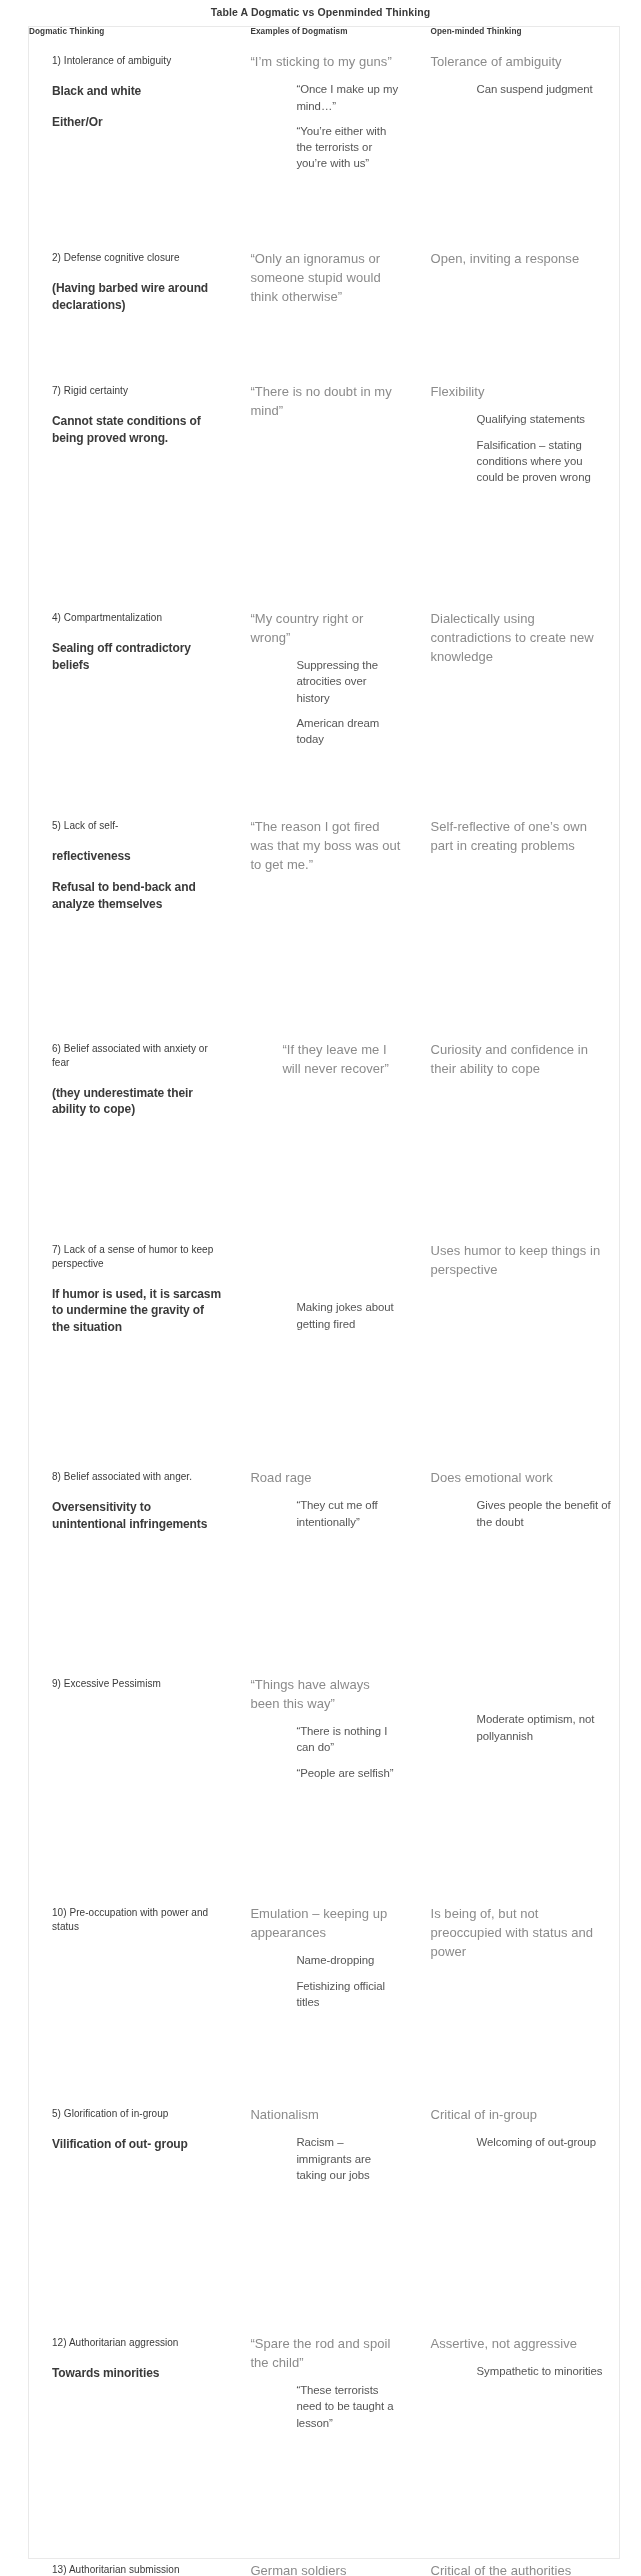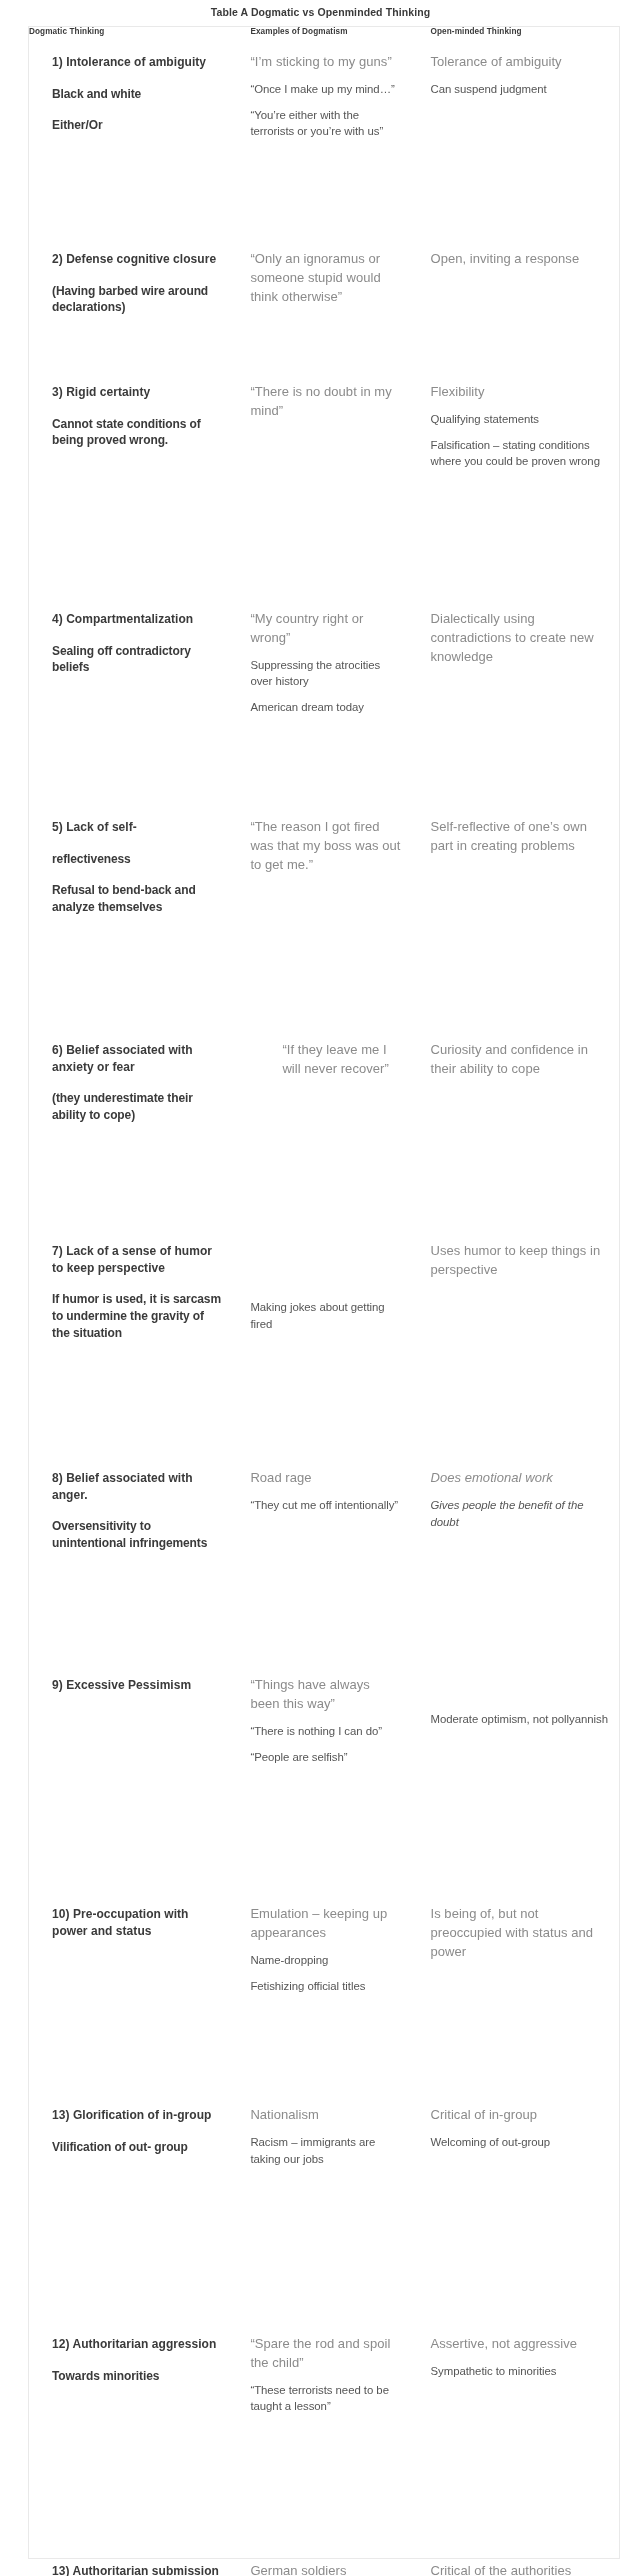--- a/index.html
+++ b/index.html
@@ -69,22 +69,22 @@
     padding-top: 0;
     padding-bottom: 0;
   }
   tbody tr.data-row > td.col2 { padding-left: 17.4px; padding-right: 13px; }
   tbody tr.data-row > td.col3 { padding-left: 16.5px; padding-right: 9.2px; }
 
   .cell-inner { position: relative; }
 
   
   .lbl {
-    font-size: 12px;
-    font-weight: bold;
+    font-size: 10px;
+    font-weight: normal;
     color: #3a3a3a;
     line-height: 1.38;
     letter-spacing: 0.05px;
   }
 
   
   .big-bold {
     font-size: 12px;
     font-weight: bold;
     color: #3a3a3a;
@@ -101,20 +101,21 @@
     letter-spacing: 0.05px;
   }
 
   
   .med {
     font-size: 11.4px;
     font-weight: normal;
     color: #555555;
     line-height: 1.42;
     letter-spacing: -0.05px;
+    margin-left: 46px;
   }
   .gap-s  { height: 9.2px; }
   .gap-m  { height: 14.7px; }
 </style>
 </head>
 <body>
 
 <div class="page-title">Table A Dogmatic vs Openminded Thinking</div>
 
 <div class="table-wrap">
@@ -174,21 +175,21 @@
           </td>
           <td class="col3">
             <div class="cell-inner" style="padding-top: 17.4px;">
               <div class="sml">Open, inviting a response</div>
             </div>
           </td>
         </tr>
         <tr class="data-row" style="height: 227px;">
           <td class="col1">
             <div class="cell-inner" style="padding-top: 18.3px;">
-              <div class="lbl">3)  Rigid certainty</div>
+              <div class="lbl">7)  Rigid certainty</div>
               <div class="gap-m"></div>
               <div class="big-bold">Cannot state conditions of being proved wrong.</div>
             </div>
           </td>
           <td class="col2">
             <div class="cell-inner" style="padding-top: 17.4px;">
               <div class="sml">“There is no doubt in my mind”</div>
             </div>
           </td>
           <td class="col3">
@@ -293,21 +294,21 @@
             </div>
           </td>
           <td class="col2">
             <div class="cell-inner" style="padding-top: 17.4px;">
               <div class="sml">Road rage</div>
               <div class="gap-s"></div>
               <div class="med">“They cut me off intentionally”</div>
             </div>
           </td>
           <td class="col3">
-            <div class="cell-inner" style="padding-top: 17.4px; font-style: italic;">
+            <div class="cell-inner" style="padding-top: 17.4px;">
               <div class="sml">Does emotional work</div>
               <div class="gap-s"></div>
               <div class="med">Gives people the benefit of the doubt</div>
             </div>
           </td>
         </tr>
         <tr class="data-row" style="height: 229px;">
           <td class="col1">
             <div class="cell-inner" style="padding-top: 18.3px;">
               <div class="lbl">9) Excessive Pessimism</div>
@@ -346,21 +347,21 @@
           </td>
           <td class="col3">
             <div class="cell-inner" style="padding-top: 17.4px;">
               <div class="sml">Is being of, but not preoccupied with status and power</div>
             </div>
           </td>
         </tr>
         <tr class="data-row" style="height: 229px;">
           <td class="col1">
             <div class="cell-inner" style="padding-top: 18.3px;">
-              <div class="lbl">13) Glorification of in-group</div>
+              <div class="lbl">5) Glorification of in-group</div>
               <div class="gap-m"></div>
               <div class="big-bold">Vilification of out- group</div>
             </div>
           </td>
           <td class="col2">
             <div class="cell-inner" style="padding-top: 17.4px;">
               <div class="sml">Nationalism</div>
               <div class="gap-s"></div>
               <div class="med">Racism – immigrants are taking our jobs</div>
             </div>

